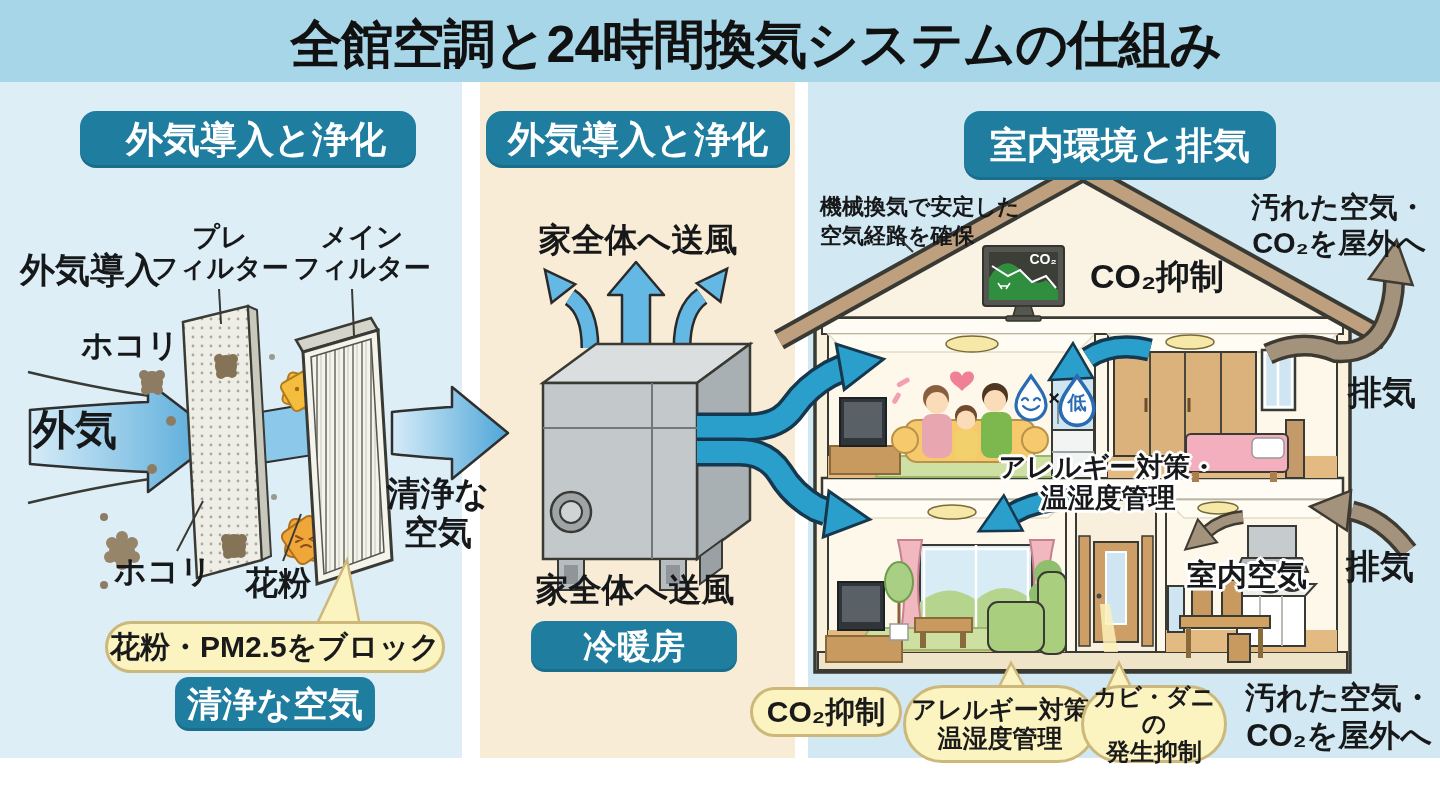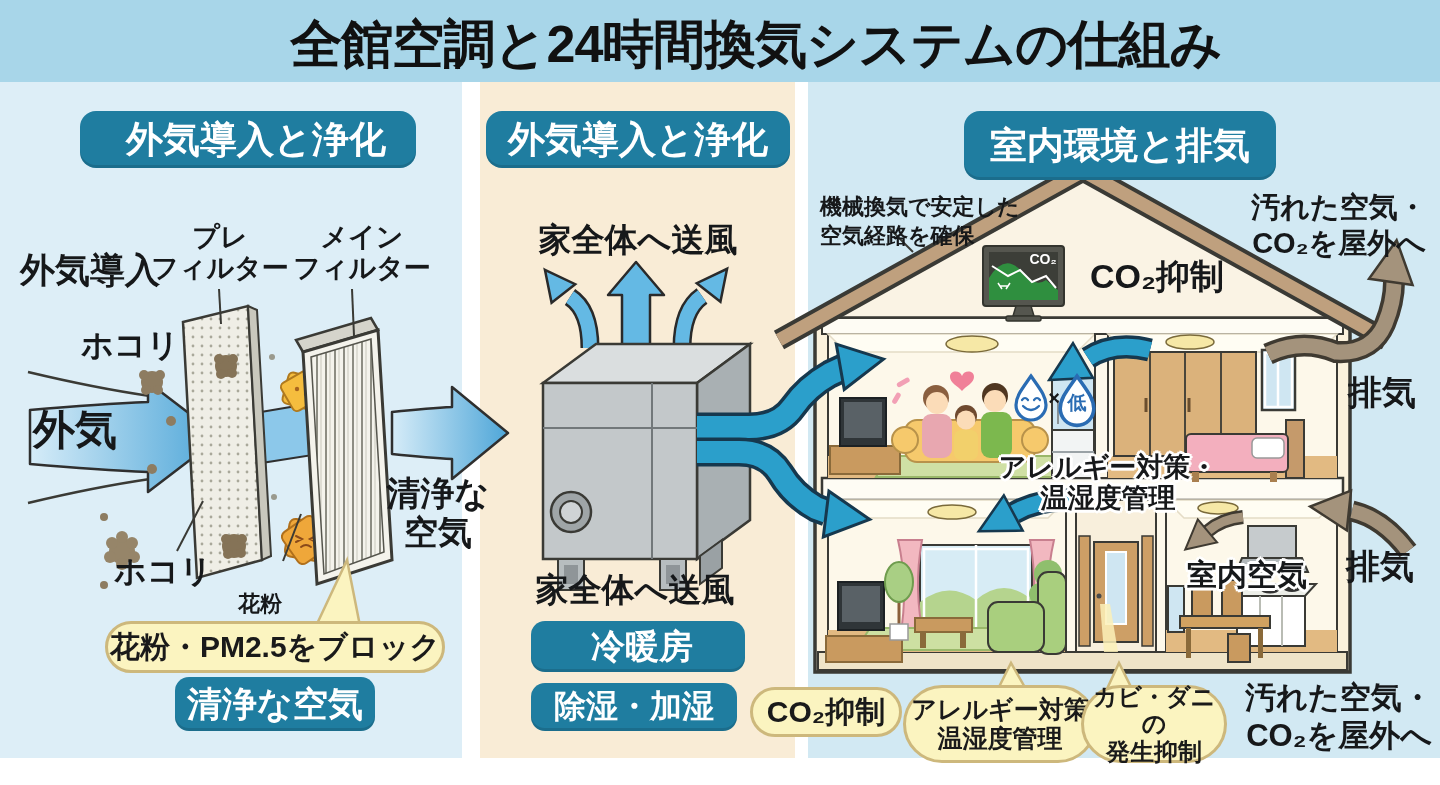--- a/index.html
+++ b/index.html
@@ -395,30 +395,29 @@
   <div class="badge" style="left:964px;top:111px;width:312px;height:69px;font-size:37px;">室内環境と排気</div>
 
   <div class="lbl" style="left:12px;top:250px;width:156px;font-size:35px;">外気導入</div>
   <div class="lbl" style="left:150px;top:222px;width:140px;font-size:27px;">プレ
 フィルター</div>
   <div class="lbl" style="left:292px;top:222px;width:140px;font-size:27px;">メイン
 フィルター</div>
   <div class="lbl" style="left:80px;top:327px;width:100px;font-size:32px;">ホコリ</div>
   <div class="lbl" style="left:28px;top:406px;width:94px;font-size:42px;">外気</div>
   <div class="lbl" style="left:113px;top:553px;width:100px;font-size:32px;">ホコリ</div>
-  <div class="lbl" style="left:222px;top:564px;width:76px;font-size:22px;margin-top:27px;">花粉</div>
+  <div class="lbl" style="left:240px;top:564px;width:76px;font-size:33px;">花粉</div>
   <div class="pill" style="left:105px;top:621px;width:334px;height:46px;font-size:30px;">花粉・PM2.5をブロック</div>
   <div class="badge" style="left:175px;top:677px;width:200px;height:54px;font-size:35px;border-radius:14px;">清浄な空気</div>
   <div class="lbl" style="left:384px;top:474px;width:108px;font-size:34px;">清浄な
 空気</div>
 
   <div class="lbl" style="left:532px;top:221px;width:212px;font-size:33px;">家全体へ送風</div>
   <div class="lbl" style="left:527px;top:571px;width:216px;font-size:33px;">家全体へ送風</div>
-  <div class="badge" style="left:531px;top:621px;width:206px;height:51px;font-size:34px;border-radius:14px;padding-left:8px;">冷暖房</div>
-  <div class="badge" style="left:531px;top:683px;width:206px;height:48px;font-size:32px;border-radius:14px;">除湿・加湿</div>
+  <div class="badge" style="left:531px;top:621px;width:206px;height:51px;font-size:34px;border-radius:14px;">冷暖房</div>
 
   <div class="lbl" style="left:820px;top:173px;width:215px;font-size:22px;text-align:left;line-height:1.3;margin-top:20px;">機械換気で安定した
 空気経路を確保</div>
   <div class="lbl" style="left:1238px;top:189px;width:202px;font-size:29px;line-height:1.25;">汚れた空気・
 CO₂を屋外へ</div>
   <div class="lbl" style="left:1026px;top:252px;width:34px;font-size:14px;color:#fff;font-weight:700;">CO₂</div>
   <div class="lbl" style="left:1074px;top:257px;width:166px;font-size:34px;">CO₂抑制</div>
   <div class="lbl" style="left:1340px;top:373px;width:84px;font-size:34px;">排気</div>
   <div class="lbl halo" style="left:996px;top:452px;width:224px;font-size:27px;">アレルギー対策・
 温湿度管理</div>

